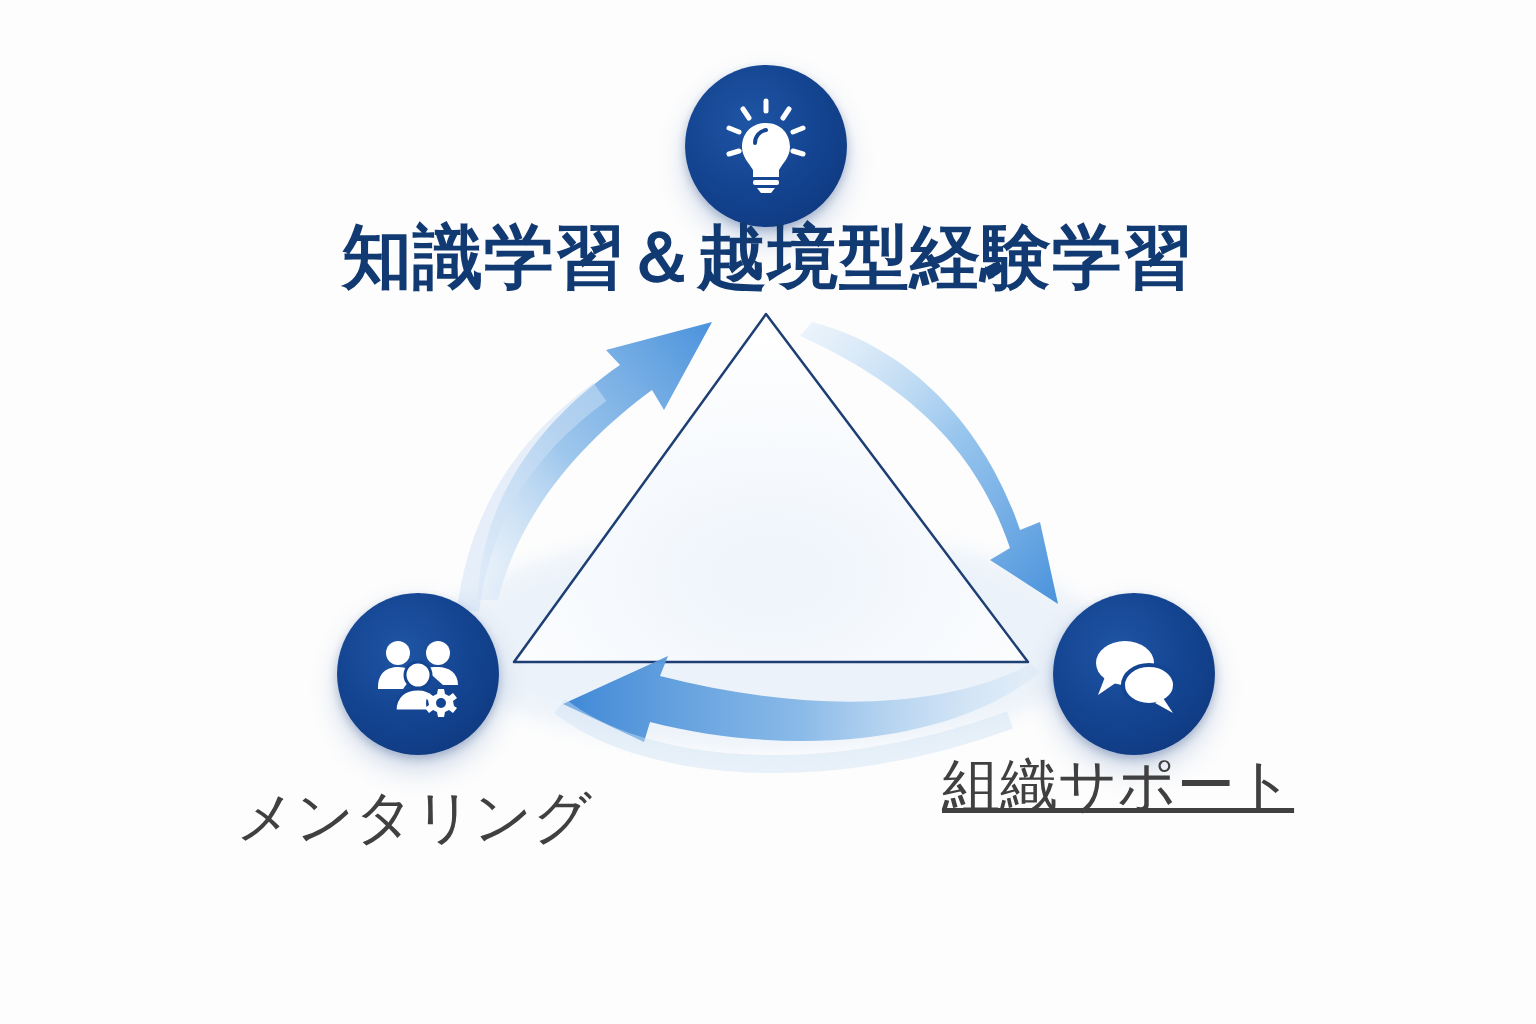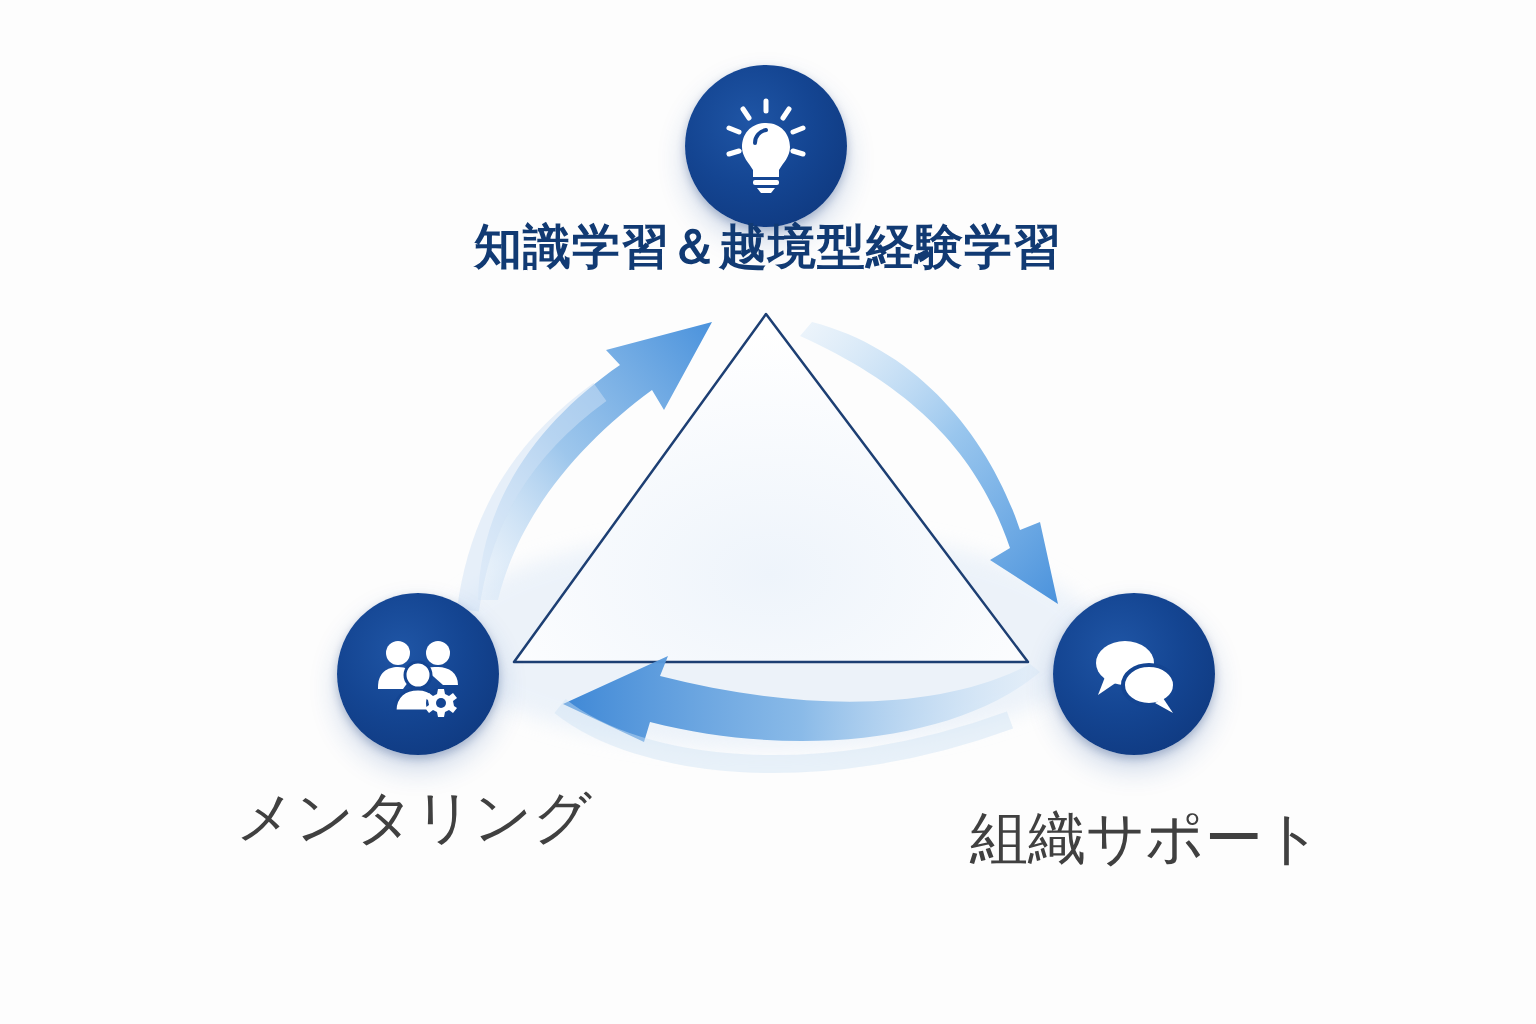--- a/index.html
+++ b/index.html
@@ -37,44 +37,45 @@
     .node-circle svg {
       width: 110px;
       height: 110px;
     }
     .title {
       position: absolute;
       left: 0;
       top: 222px;
       width: 1536px;
       text-align: center;
-      font-size: 48px;
+      font-size: 70px;
       font-weight: bold;
       color: #113a73;
       letter-spacing: 1px;
       line-height: 1;
     }
     .label {
       position: absolute;
       font-size: 58px;
       color: #404040;
       line-height: 1;
       white-space: nowrap;
     }
     .label-left {
       left: 234px;
       top: 788px;
       width: 360px;
       text-align: center;
     }
     .label-right {
       left: 942px;
-      top: 809px;
+      top: 756px;
       width: 380px;
-      text-align: right;
+      text-align: left;
+      text-decoration: underline;
     }
   </style>
 </head>
 <body>
 
 <div class="canvas">
 
   <svg class="diagram-svg" viewBox="0 0 1536 1024">
     <defs>
       <linearGradient id="arrowGradL" x1="0" y1="1" x2="1" y2="0">

